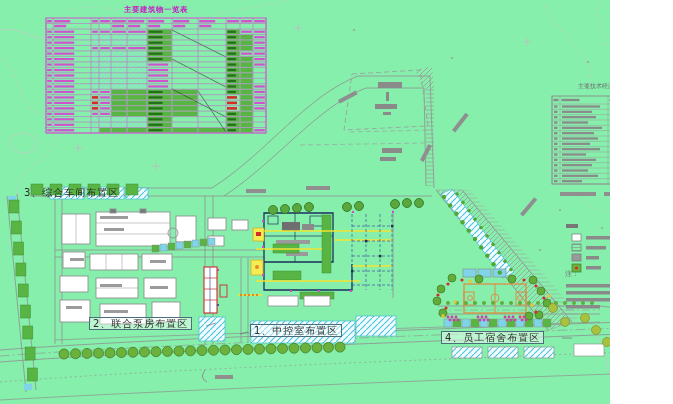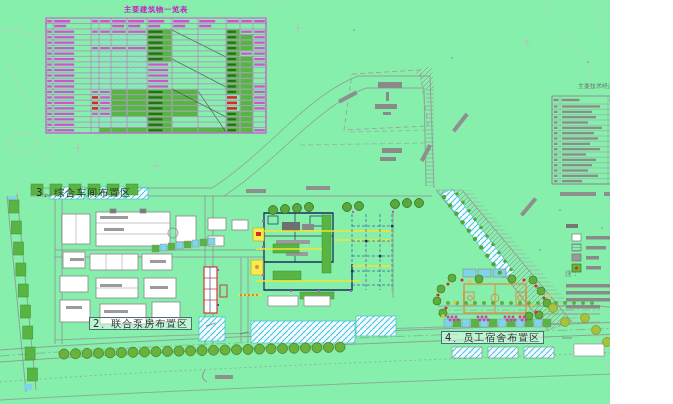--- a/index.html
+++ b/index.html
@@ -824,17 +824,18 @@
     <path d="M206,326 l10,-3"></path>
         <path d="M248,332 l-8,2"></path>
         <path d="M562,338 h10"></path>
     <path d="M44,194 l8,2"></path>
   </g>
 </svg>
 
 <div class="ovl bt-title">主要建筑物一览表</div>
 <div class="ovl it-title">主要技术经济指标表</div>
 <div class="ovl notes">注：</div>
-<div class="ovl area-lbl" style="left:24px;top:187px;margin-left:12px;">3、综合车间布置区</div>
+<div class="ovl area-lbl" style="left:24px;top:187px;">3、综合车间布置区</div>
 <div class="ovl area-lbl boxed" style="left:89px;top:317px;">2、联合泵房布置区</div>
+<div class="ovl area-lbl boxed" style="left:250px;top:324px;">1、中控室布置区</div>
 <div class="ovl area-lbl boxed" style="left:441px;top:331px;">4、员工宿舍布置区</div>
 
 </div>
 
 </body></html>

